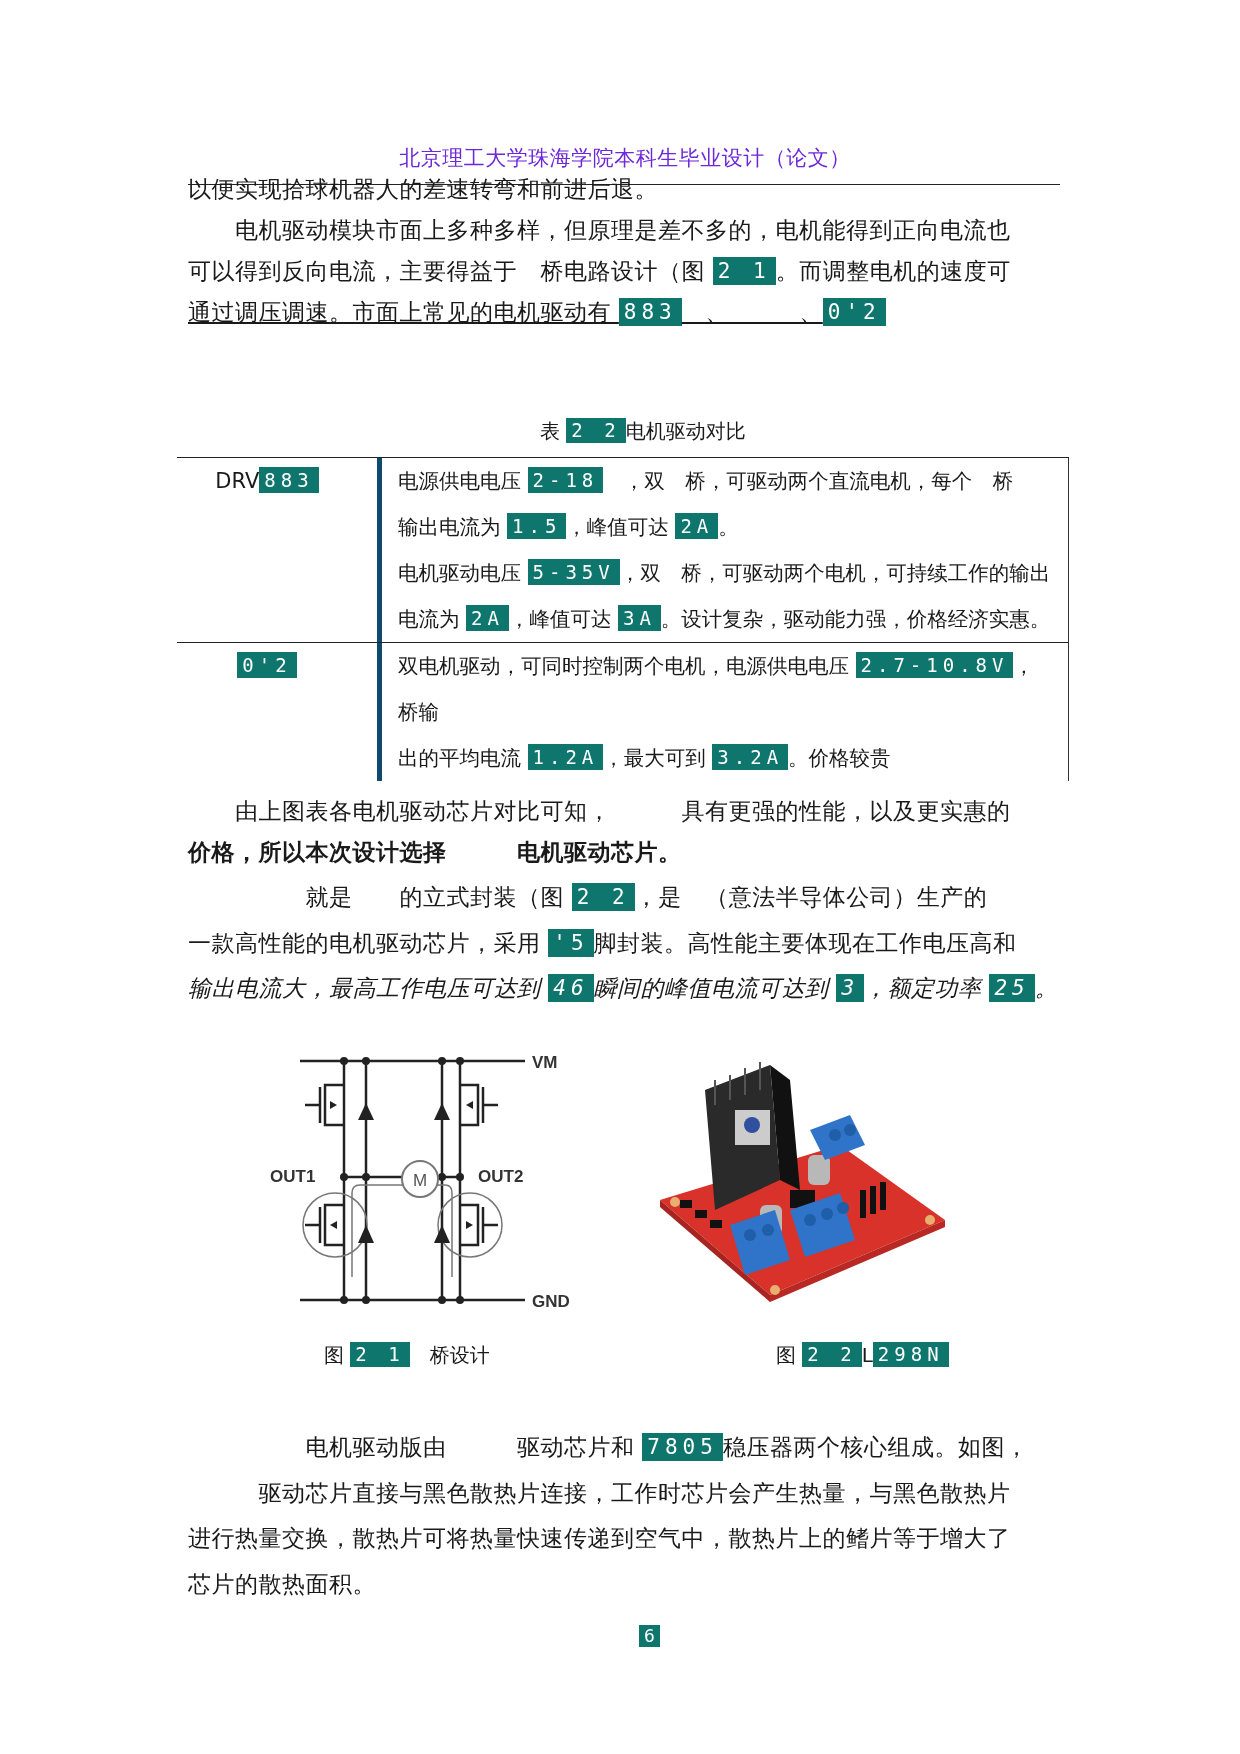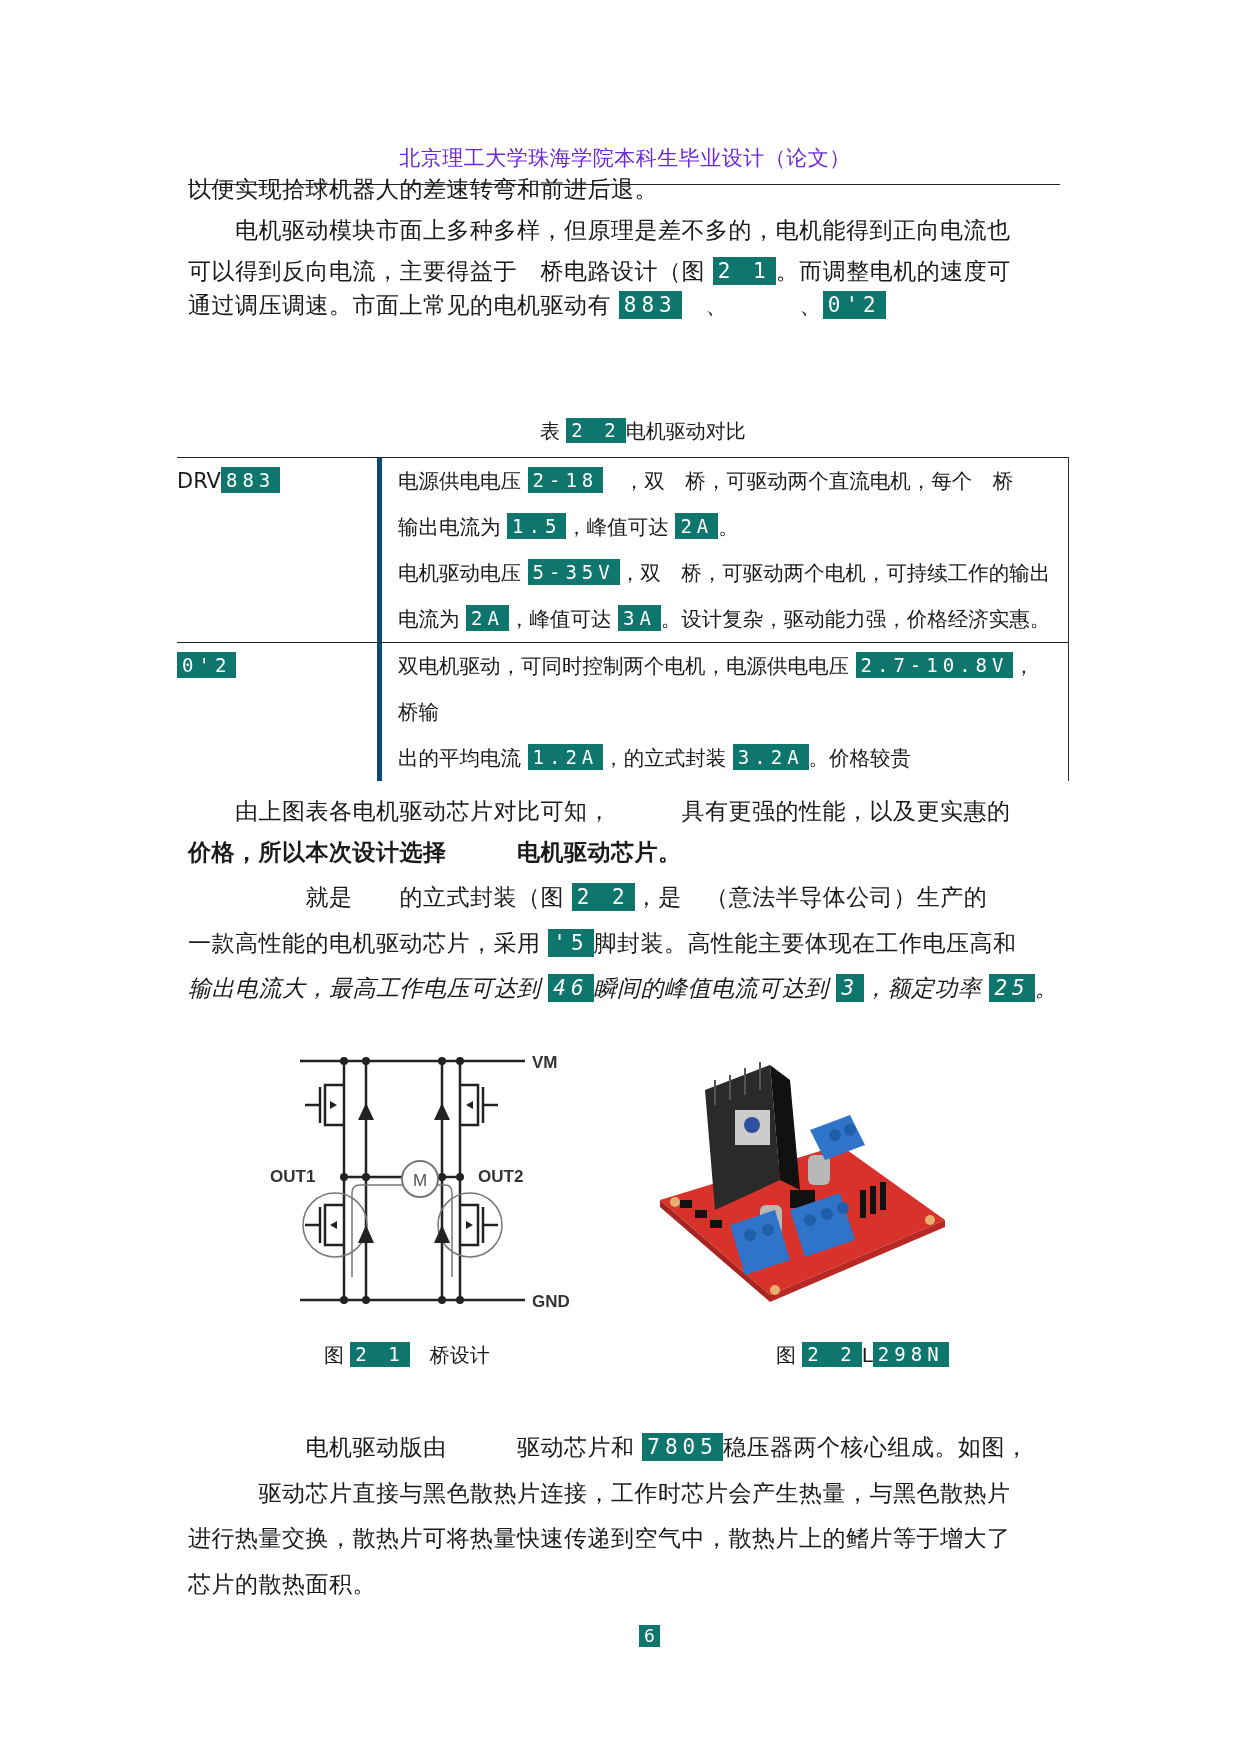--- a/index.html
+++ b/index.html
@@ -6,41 +6,41 @@
   body { width: 1240px; height: 1754px; position: relative; font-family: "DejaVu Sans", "Liberation Sans", sans-serif; color: #1a1a1a; overflow: hidden; }
   .hdr { position: absolute; left: 190px; top: 144px; width: 870px; text-align: center; font-size: 21px; color: #6d28d9; letter-spacing: 0.5px; }
   .hdr-rule { position: absolute; left: 188px; top: 184px; width: 872px; height: 0; border-top: 1.5px solid #222; }
   .p { position: absolute; left: 188px; font-size: 23px; line-height: 46px; white-space: nowrap; letter-spacing: 0.5px; }
   .m { display: inline-block; background: #0f766e; color: #fff; font-size: 21px; line-height: 28px; padding: 0 5px; letter-spacing: 5px; vertical-align: 1px; font-family: "DejaVu Sans Mono", "Liberation Mono", monospace; }
   .cap { position: absolute; font-size: 20px; white-space: nowrap; }
   .cap .m { font-size: 19px; line-height: 25px; }
   .tbl { position: absolute; left: 177px; top: 457px; width: 892px; border-top: 1.5px solid #222; }
   .tbl .row { position: relative; display: flex; border-right: 1.5px solid #333; }
   .tbl .row + .row { border-top: 1.5px solid #222; }
-  .tbl .c1 { width: 200px; text-align: left; padding-right: 20px; box-sizing: border-box; font-size: 21px; text-decoration: underline; }
+  .tbl .c1 { width: 200px; text-align: center; padding-right: 20px; box-sizing: border-box; font-size: 21px; text-decoration: underline; }
   .tbl .c2 { flex: 1; padding-left: 16px; font-size: 20.5px; line-height: 46px; border-left: 5px solid #0c4a6e; }
   .tbl .c2 .m, .tbl .c1 .m { font-size: 19px; line-height: 26px; }
   .tbl .c1 .lbl { display: inline-block; margin-top: 9px; }
   .fig { position: absolute; }
   .pagenum { position: absolute; left: 639px; top: 1625px; }
   .pagenum .m { font-size: 18px; line-height: 22px; padding: 0 5px; letter-spacing: 0; }
 </style>
 </head>
 <body>
 
 <div class="hdr">北京理工大学珠海学院本科生毕业设计（论文）</div>
 <div class="hdr-rule"></div>
 
 <div class="p" style="top:166px;">以便实现拾球机器人的差速转弯和前进后退。</div>
 
 <div class="p" style="top:207px;">　　电机驱动模块市面上多种多样，但原理是差不多的，电机能得到正向电流也</div>
 <div class="p" style="top:248px;">
   <span>可以得到反向电流，主要得益于　桥电路设计（图 </span><span class="m">2 1</span><span>。而调整电机的速度可</span>
 </div>
-<div class="p" style="top:282px;">
+<div class="p" style="top:289px;text-decoration:underline;">
   <span>通过调压调速。市面上常见的电机驱动有 </span><span class="m">883</span><span>　、　　　、</span><span class="m">0'2</span>
 </div>
 
 <div class="cap" style="left:540px; top:418px;">
   <span>表 </span><span class="m">2 2</span><span>电机驱动对比</span>
 </div>
 
 <div class="tbl">
   <div class="row">
     <div class="c1">
@@ -52,21 +52,21 @@
       <div><span>电机驱动电压 </span><span class="m">5-35V</span><span>，双　桥，可驱动两个电机，可持续工作的输出</span></div>
       <div><span>电流为 </span><span class="m">2A</span><span>，峰值可达 </span><span class="m">3A</span><span>。设计复杂，驱动能力强，价格经济实惠。</span></div>
     </div>
   </div>
   <div class="row">
     <div class="c1">
       <span class="lbl"><span class="m">0'2</span></span>
     </div>
     <div class="c2">
       <div><span>双电机驱动，可同时控制两个电机，电源供电电压 </span><span class="m">2.7-10.8V</span><span>，　桥输</span></div>
-      <div><span>出的平均电流 </span><span class="m">1.2A</span><span>，的立式封装 </span><span class="m">3.2A</span><span>。价格较贵</span></div>
+      <div><span>出的平均电流 </span><span class="m">1.2A</span><span>，最大可到 </span><span class="m">3.2A</span><span>。价格较贵</span></div>
     </div>
   </div>
 </div>
 
 <div class="p" style="top:788px;">　　由上图表各电机驱动芯片对比可知，　　　具有更强的性能，以及更实惠的</div>
 <div class="p" style="top:829px;font-weight:bold;">价格，所以本次设计选择　　　电机驱动芯片。</div>
 <div class="p" style="top:874px;text-align:center;">
   <span>　　　　　就是　　的立式封装（图 </span><span class="m">2 2</span><span>，是　（意法半导体公司）生产的</span>
 </div>
 <div class="p" style="top:920px;">

